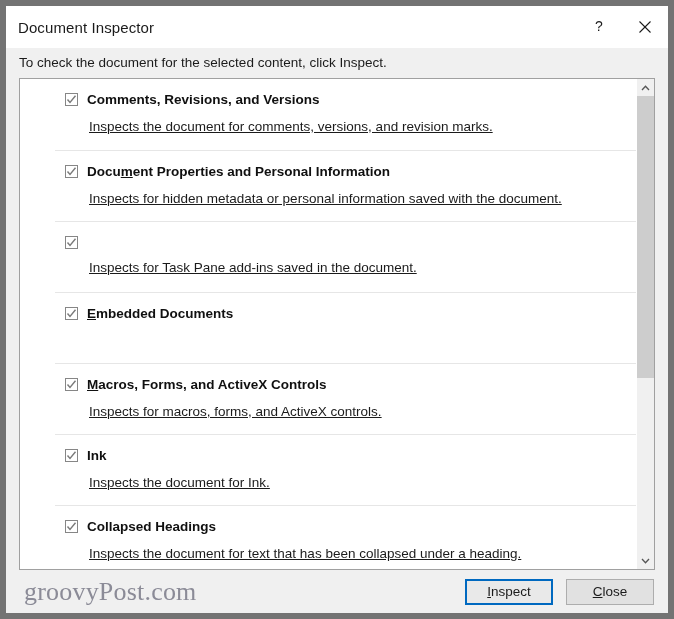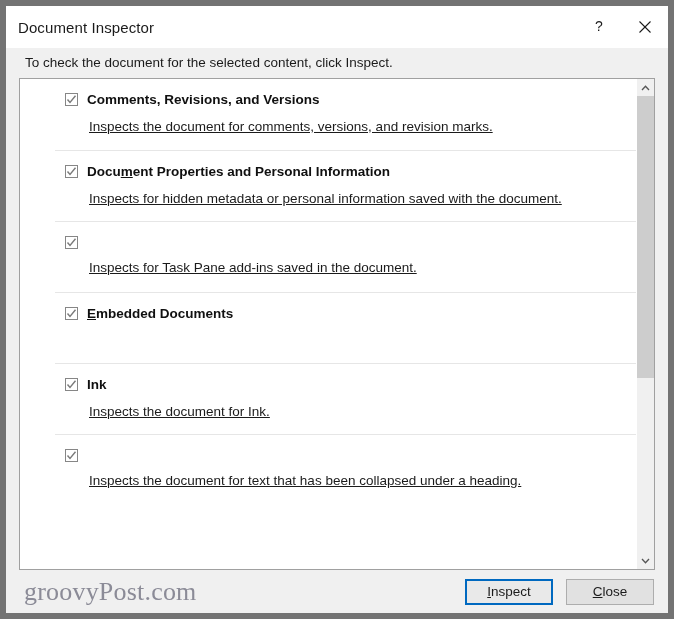--- a/index.html
+++ b/index.html
@@ -58,21 +58,21 @@
   }
   .tb-btn svg { display: block; }
 
   
   .instruction {
     height: 29px;
     min-height: 29px;
     background: #f0f0f0;
     display: flex;
     align-items: center;
-    padding-left: 19px;
+    padding-left: 13px;
     font-size: 13.5px;
     color: #1b1b1b;
     box-sizing: border-box;
   }
 
   
   .list-wrap {
     margin: 1px 13px 0 13px;
     height: 492px;
     box-sizing: border-box;
@@ -289,40 +289,52 @@
         <div class="item-head">
           <span class="checkbox">
             <svg width="11" height="11" viewBox="0 0 11 11">
               <polyline points="1.5,5.5 4,8.5 9.5,1.8" fill="none" stroke="#7a7a7a" stroke-width="1.4"></polyline>
             </svg>
           </span>
           <span class="item-title"><u>E</u>mbedded Documents</span>
         </div>
       </div>
 
+      <div class="item">
+        <div class="item-head">
+          <span class="checkbox">
+            <svg width="11" height="11" viewBox="0 0 11 11">
+              <polyline points="1.5,5.5 4,8.5 9.5,1.8" fill="none" stroke="#7a7a7a" stroke-width="1.4"></polyline>
+            </svg>
+          </span>
+          <span class="item-title"><u>M</u>acros, Forms, and ActiveX Controls</span>
+        </div>
+        <div class="item-desc">Inspects for macros, forms, and ActiveX controls.</div>
+      </div>
 
       <div class="item">
         <div class="item-head">
           <span class="checkbox">
             <svg width="11" height="11" viewBox="0 0 11 11">
               <polyline points="1.5,5.5 4,8.5 9.5,1.8" fill="none" stroke="#7a7a7a" stroke-width="1.4"></polyline>
             </svg>
           </span>
           <span class="item-title">Ink</span>
         </div>
         <div class="item-desc">Inspects the document for Ink.</div>
       </div>
 
       <div class="item">
         <div class="item-head">
           <span class="checkbox">
             <svg width="11" height="11" viewBox="0 0 11 11">
               <polyline points="1.5,5.5 4,8.5 9.5,1.8" fill="none" stroke="#7a7a7a" stroke-width="1.4"></polyline>
             </svg>
           </span>
+          <span class="item-title">Collapsed Headings</span>
         </div>
         <div class="item-desc">Inspects the document for text that has been collapsed under a heading.</div>
       </div>
 
     </div>
 
     <div class="scrollbar">
       <div class="sb-btn">
         <svg width="9" height="6" viewBox="0 0 9 6">
           <polyline points="1,5 4.5,1.2 8,5" fill="none" stroke="#555555" stroke-width="1.3"></polyline>

